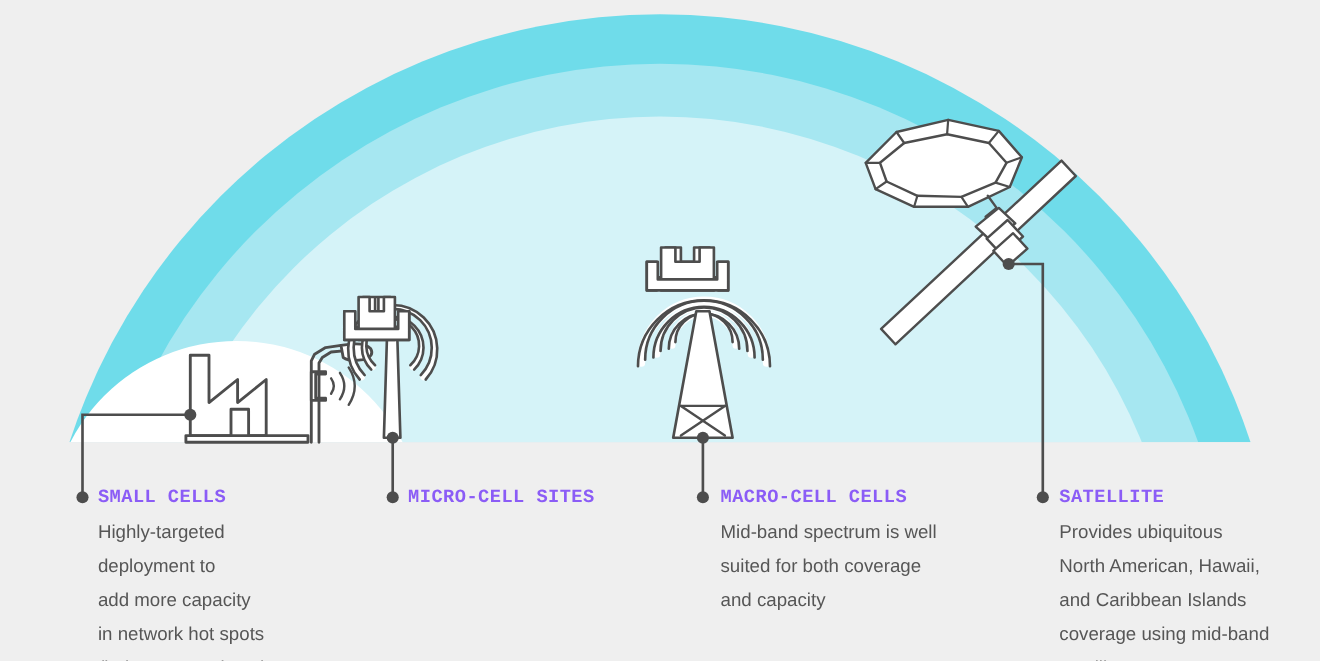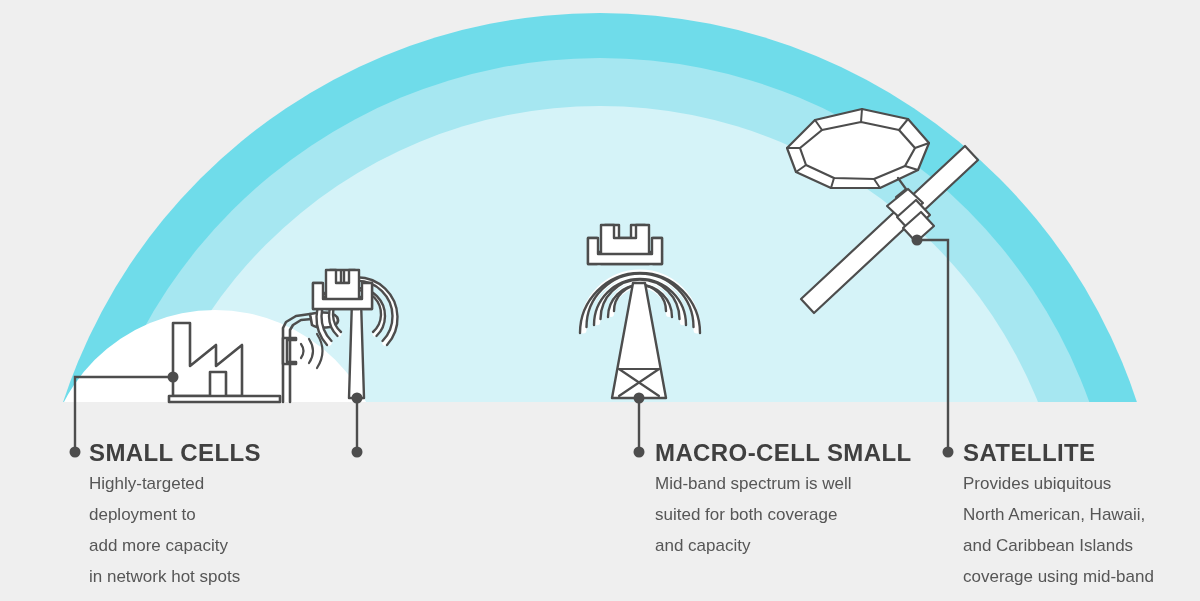--- a/index.html
+++ b/index.html
@@ -31,27 +31,28 @@
     top: 0;
     width: 1200px;
     height: 601px;
     pointer-events: none;
   }
   .label-block {
     position: absolute;
     pointer-events: auto;
   }
   .label-title {
-    color: #404040;
-    font-size: 24px;
+    color: #8b5cf6;
+    font-size: 17px;
     font-weight: bold;
     letter-spacing: 0.4px;
     line-height: 24px;
     margin: 0 0 3px 0;
     white-space: nowrap;
+    font-family: Liberation Mono, monospace;
   }
   .label-body {
     color: #565656;
     font-size: 17px;
     line-height: 31px;
     margin: 0;
     white-space: pre-line;
   }
   #label-small-cells   { left: 89px;  top: 441px; width: 240px; }
   #label-micro-cells   { left: 371px; top: 441px; width: 250px; }
@@ -206,24 +207,25 @@
     <div class="label-block" id="label-small-cells">
       <h3 class="label-title">SMALL CELLS</h3>
       <p class="label-body">Highly-targeted
 deployment to
 add more capacity
 in network hot spots
 (indoors &amp; outdoors)</p>
     </div>
 
     <div class="label-block" id="label-micro-cells">
+      <h3 class="label-title">MICRO-CELL SITES</h3>
     </div>
 
     <div class="label-block" id="label-macro-cells">
-      <h3 class="label-title">MACRO-CELL SMALL</h3>
+      <h3 class="label-title">MACRO-CELL CELLS</h3>
       <p class="label-body">Mid-band spectrum is well
 suited for both coverage
 and capacity</p>
     </div>
 
     <div class="label-block" id="label-satellite">
       <h3 class="label-title">SATELLITE</h3>
       <p class="label-body">Provides ubiquitous
 North American, Hawaii,
 and Caribbean Islands

